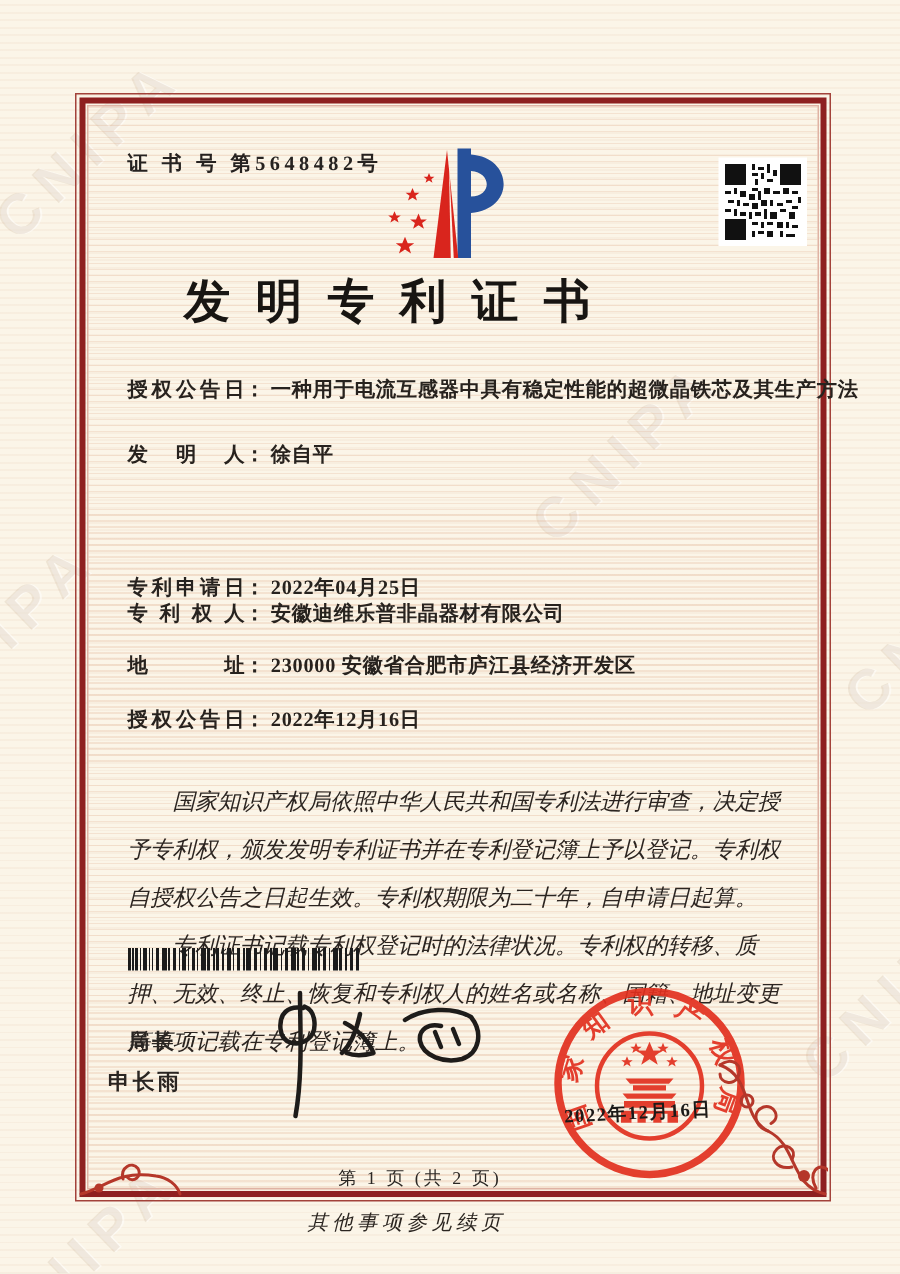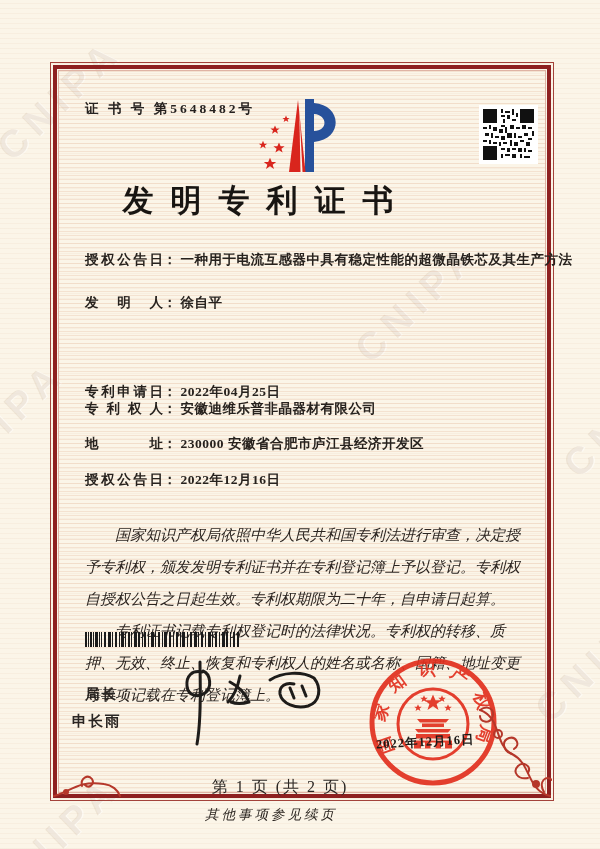--- a/index.html
+++ b/index.html
@@ -111,21 +111,21 @@
 
   .seal { position: absolute; left: 366px; top: 655px; }
   .seal-date {
     position: absolute; left: 376px; top: 733px; width: 130px;
     font-size: 12.5px; font-weight: bold; color: #1c1a18;
     letter-spacing: 1px; transform: rotate(-3deg); white-space: nowrap;
   }
 
   .page-info {
     position: absolute; left: 50px; top: 777px; width: 460px;
-    text-align: center; font-size: 16px; color: #2b2724; letter-spacing: 2px;
+    text-align: center; font-size: 12px; color: #2b2724; letter-spacing: 2px;
   }
   .continuation {
     position: absolute; left: 0; top: 806px; width: 512px;
     text-align: center; font-size: 13.5px; color: #2b2520;
     font-style: italic; letter-spacing: 3px; padding-left: 30px;
   }
 
   .flourish-br { position: absolute; left: 468px; top: 688px; }
   .flourish-bl { position: absolute; left: 52px; top: 762px; }
 </style>

